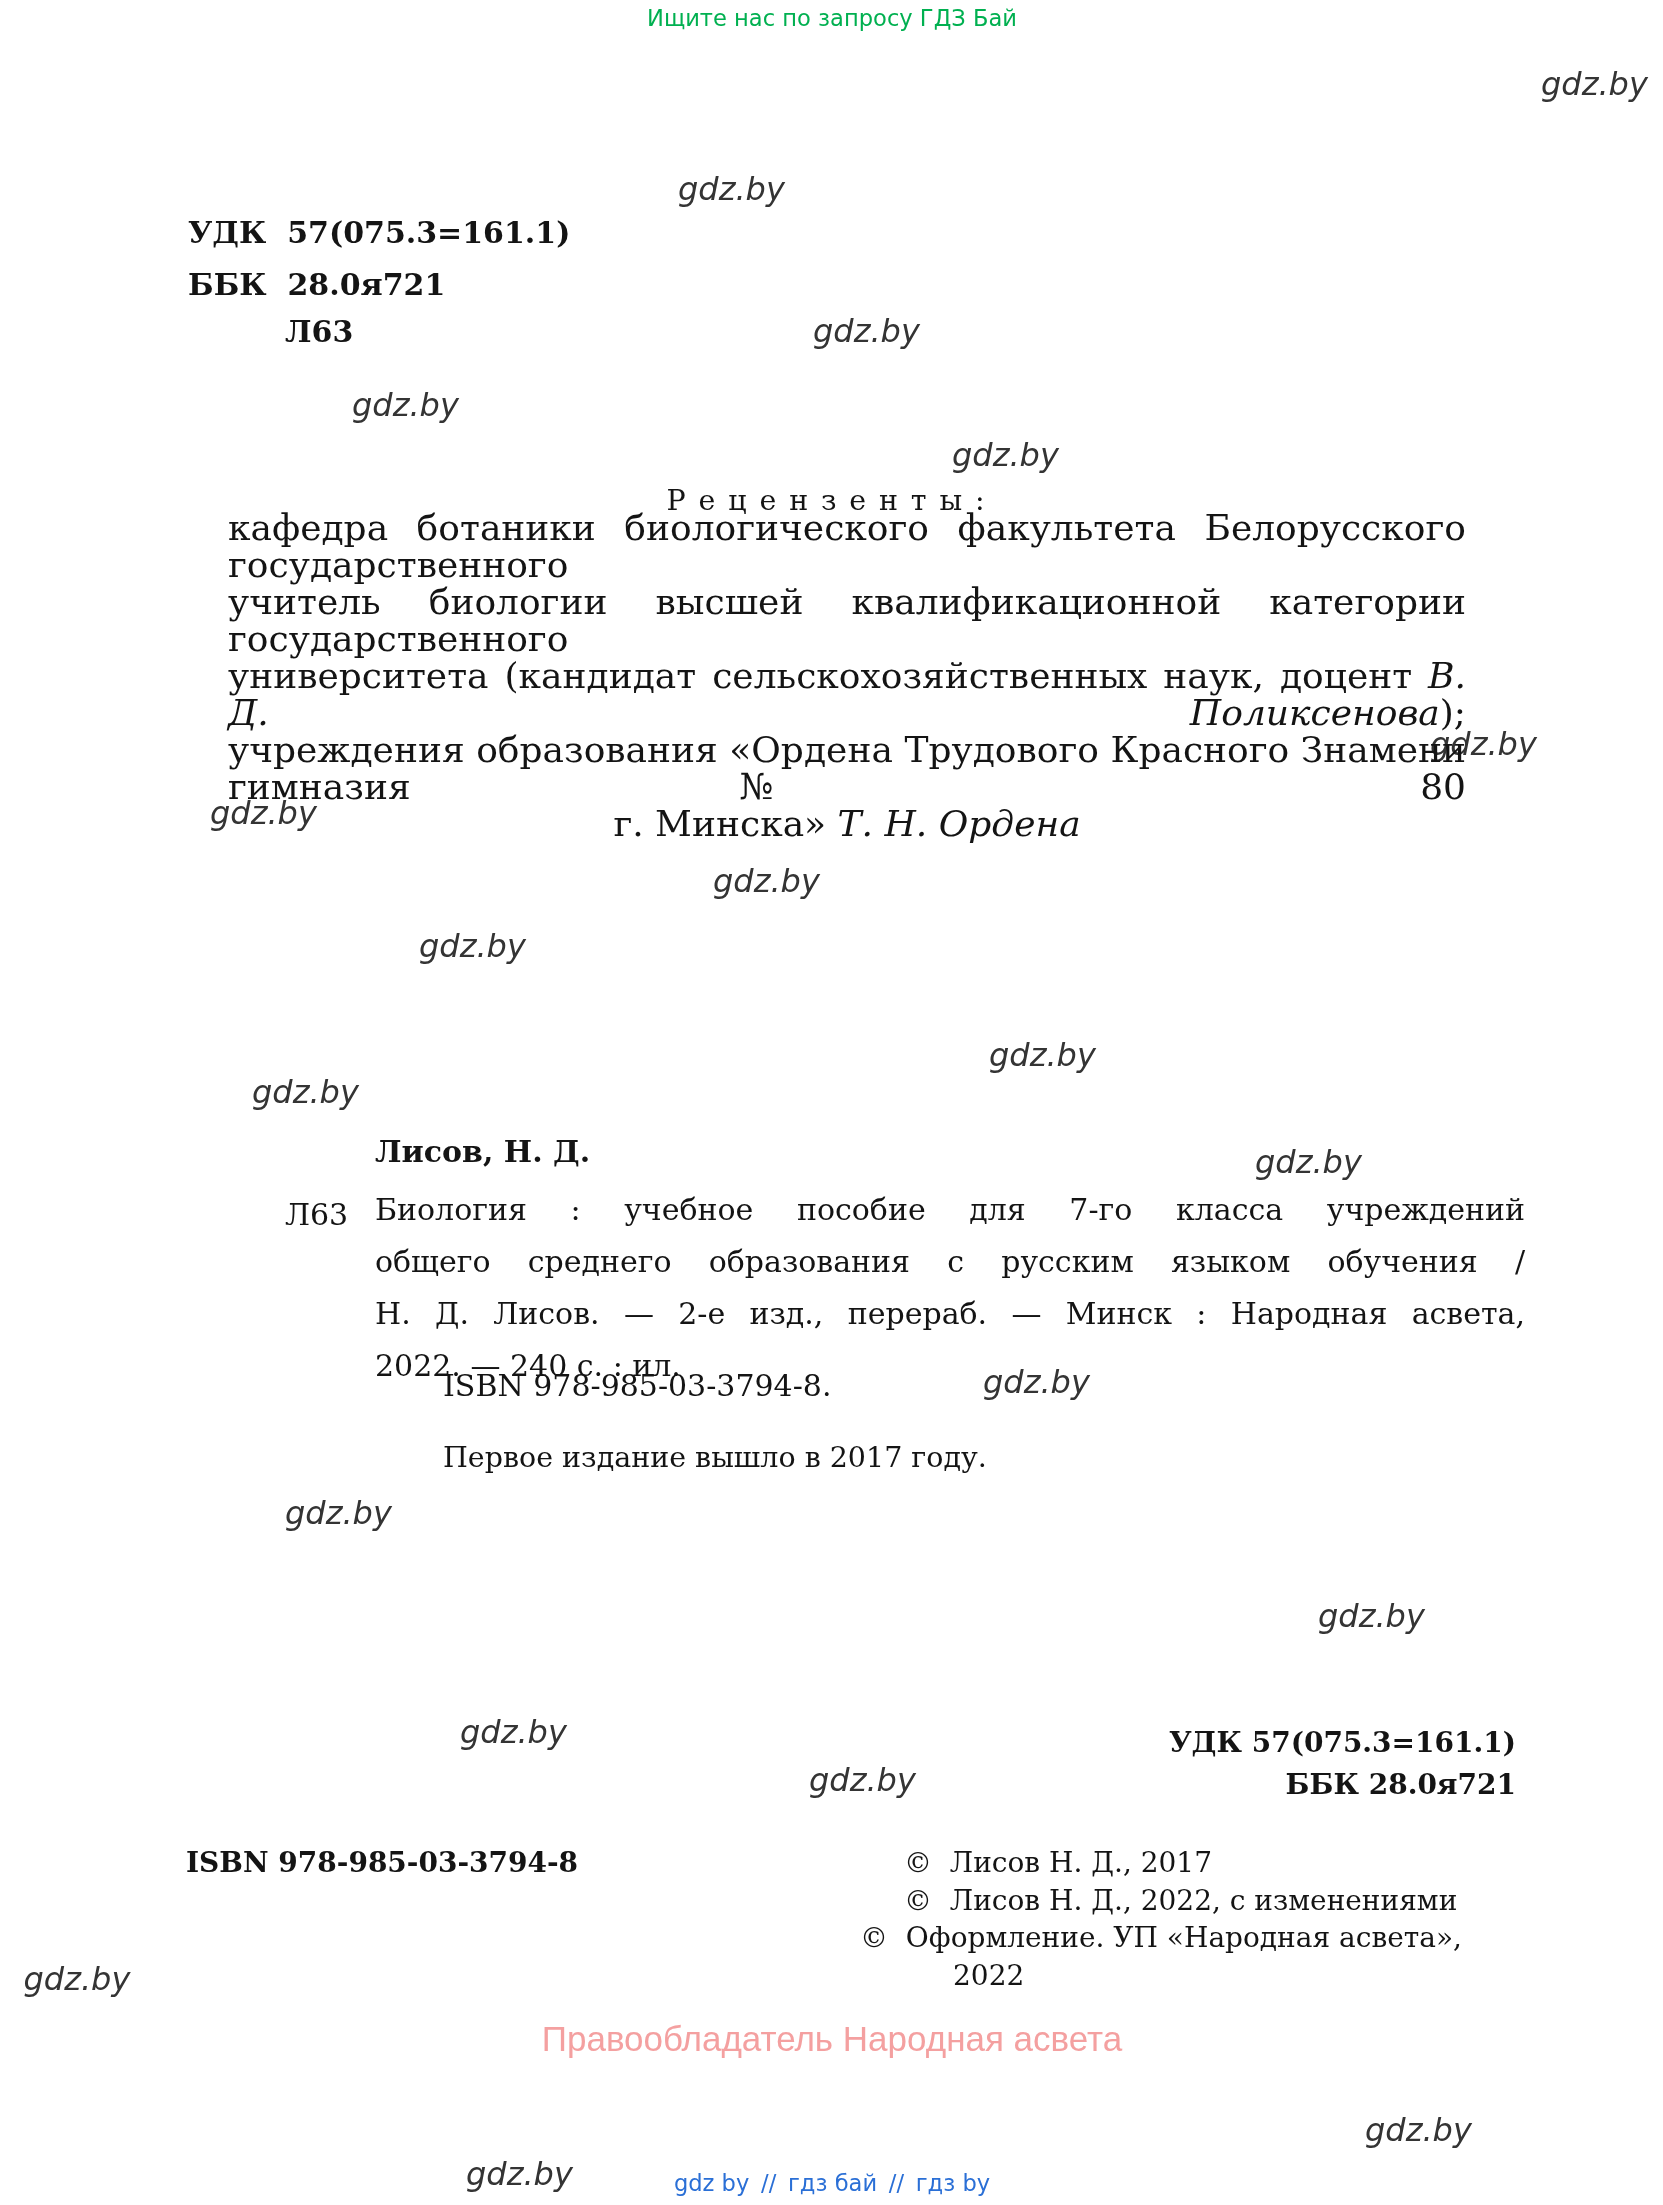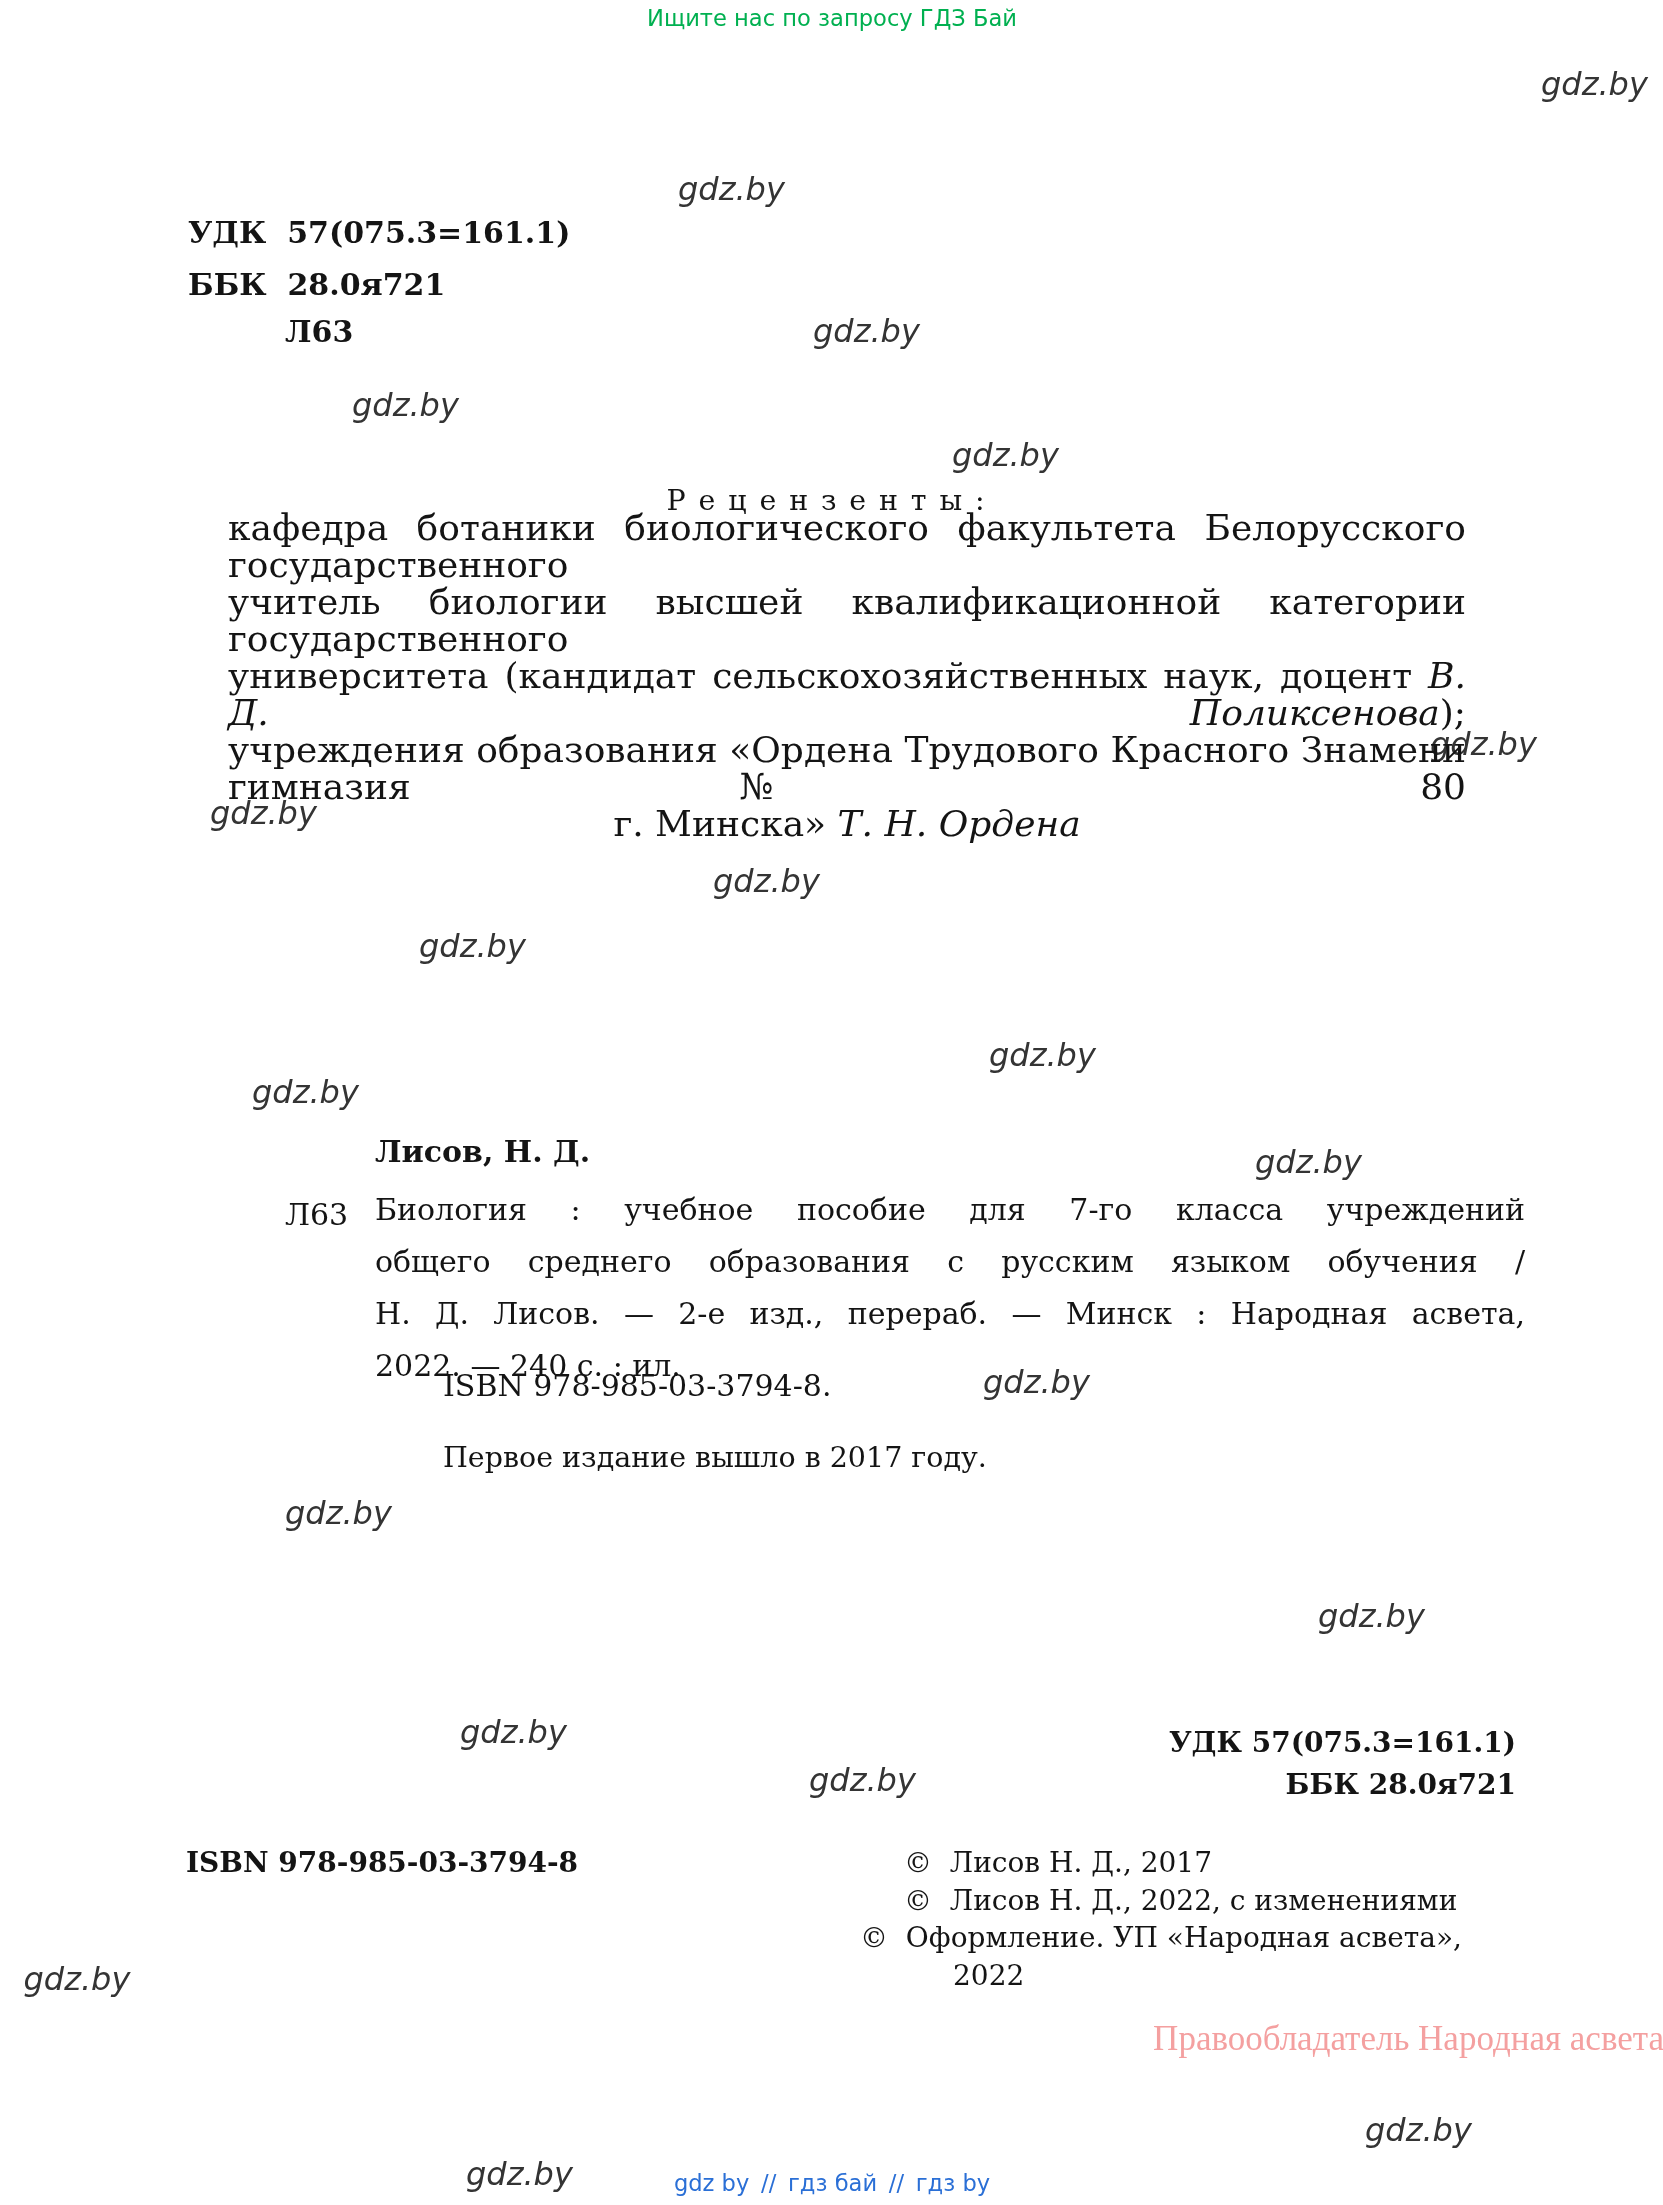--- a/index.html
+++ b/index.html
@@ -24,21 +24,21 @@
   .it{font-style:italic;}
   .credit{font-size:28.5px;text-align:center;}
   .author{font-size:30px;font-weight:700;}
   .entry{font-size:30px;line-height:52px;}
   .entry-code{font-size:30px;}
   .isbn-mid{font-size:30px;}
   .note{font-size:28.5px;}
   .code-bot{font-size:28px;font-weight:700;text-align:right;white-space:pre;}
   .isbn-bot{font-size:28px;font-weight:700;}
   .copy{font-size:28px;white-space:pre;}
-  .pink{font-size:35px;color:var(--rights-pink);text-align:right;font-family:Liberation Serif, serif;}
+  .pink{font-size:35px;color:var(--rights-pink);text-align:center;font-family:Liberation Sans, sans-serif;}
   .footer{font-size:22.6px;color:var(--link-blue);text-align:center;}
   .footer .sep{margin:0 11.7px;}
 </style>
 </head>
 <body>
 
 <div class="page">
 
   <div class="abs sans banner" style="left:0;top:5px;width:100%">Ищите нас по запросу ГДЗ Бай</div>
 

